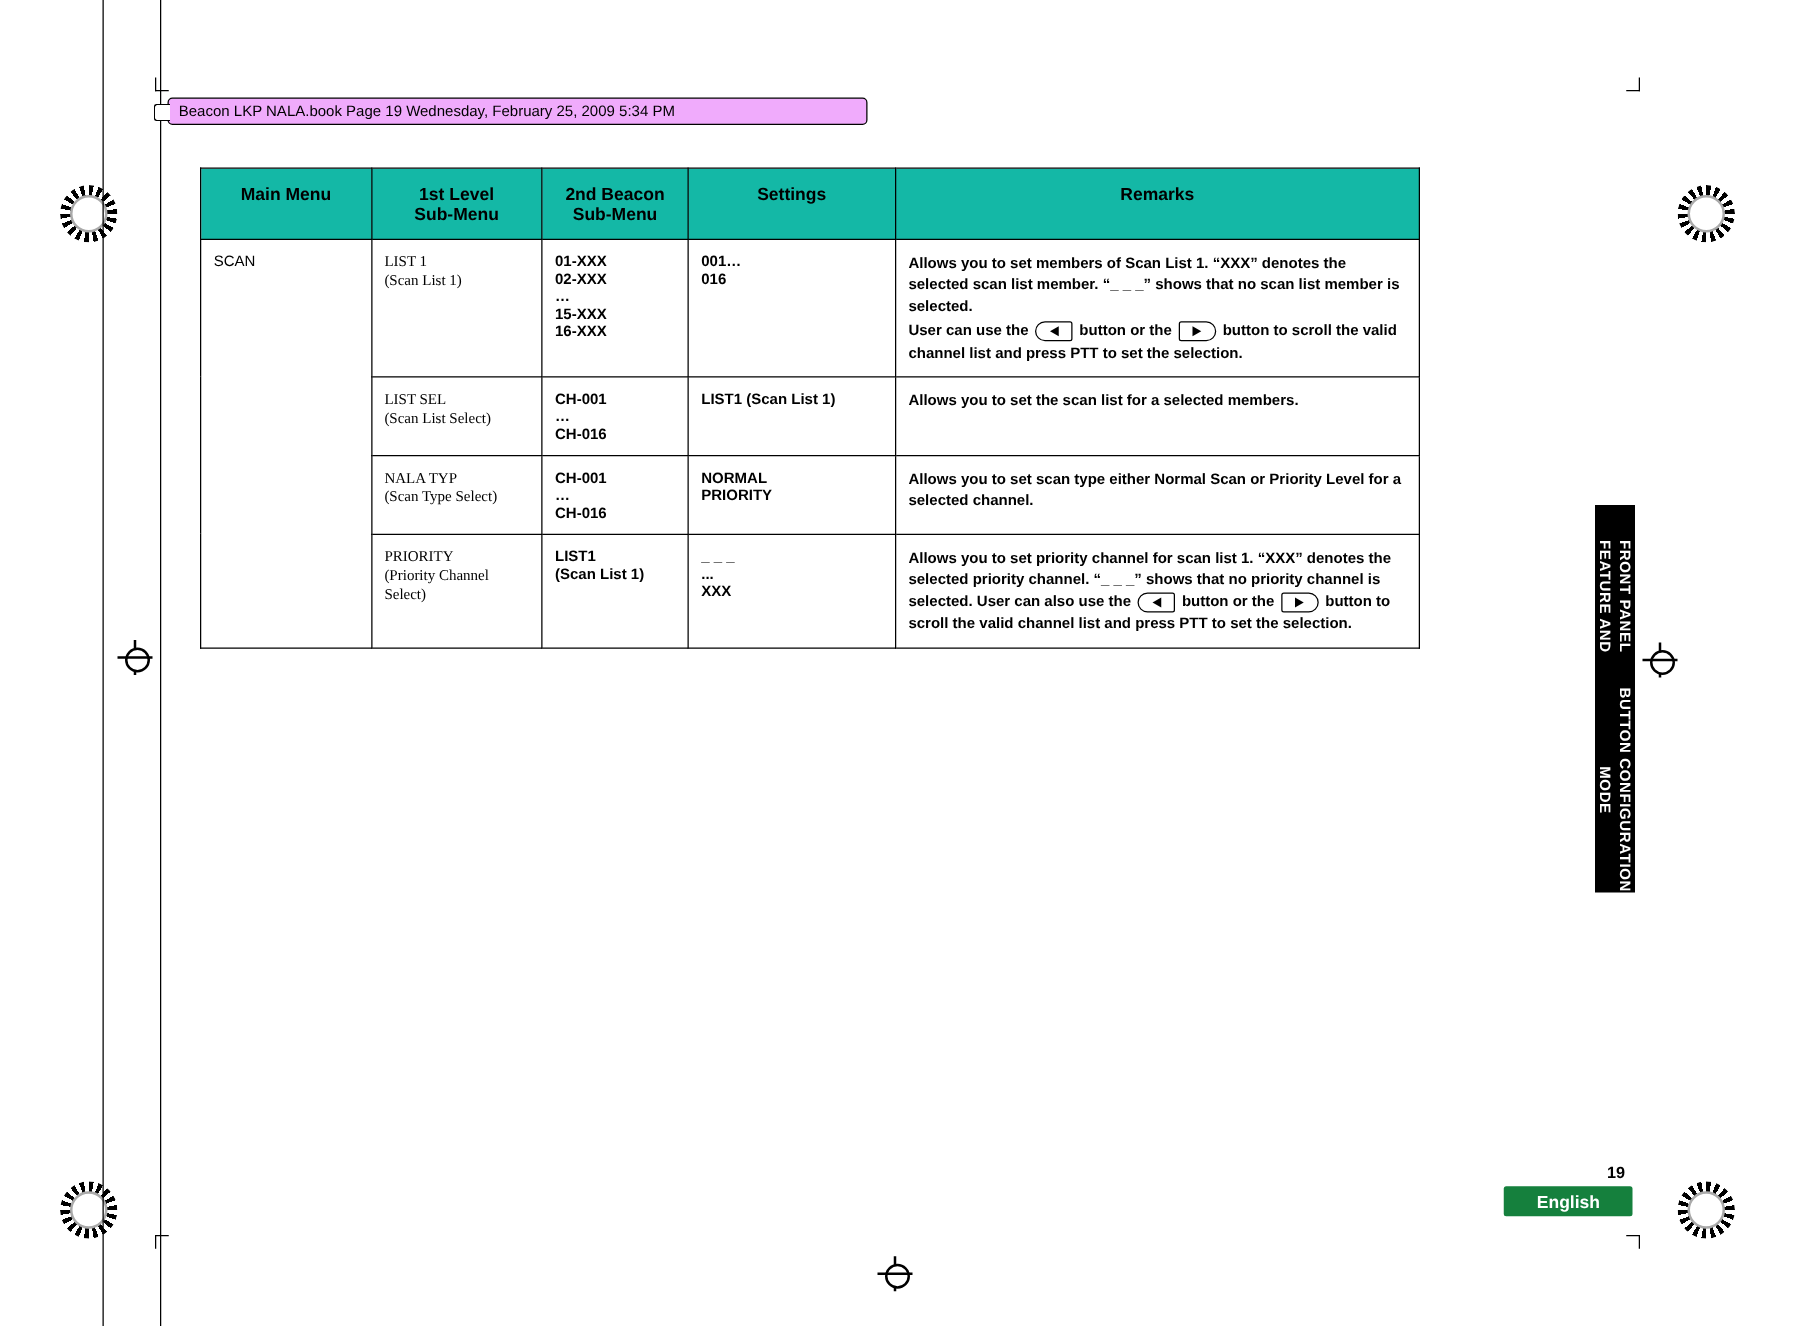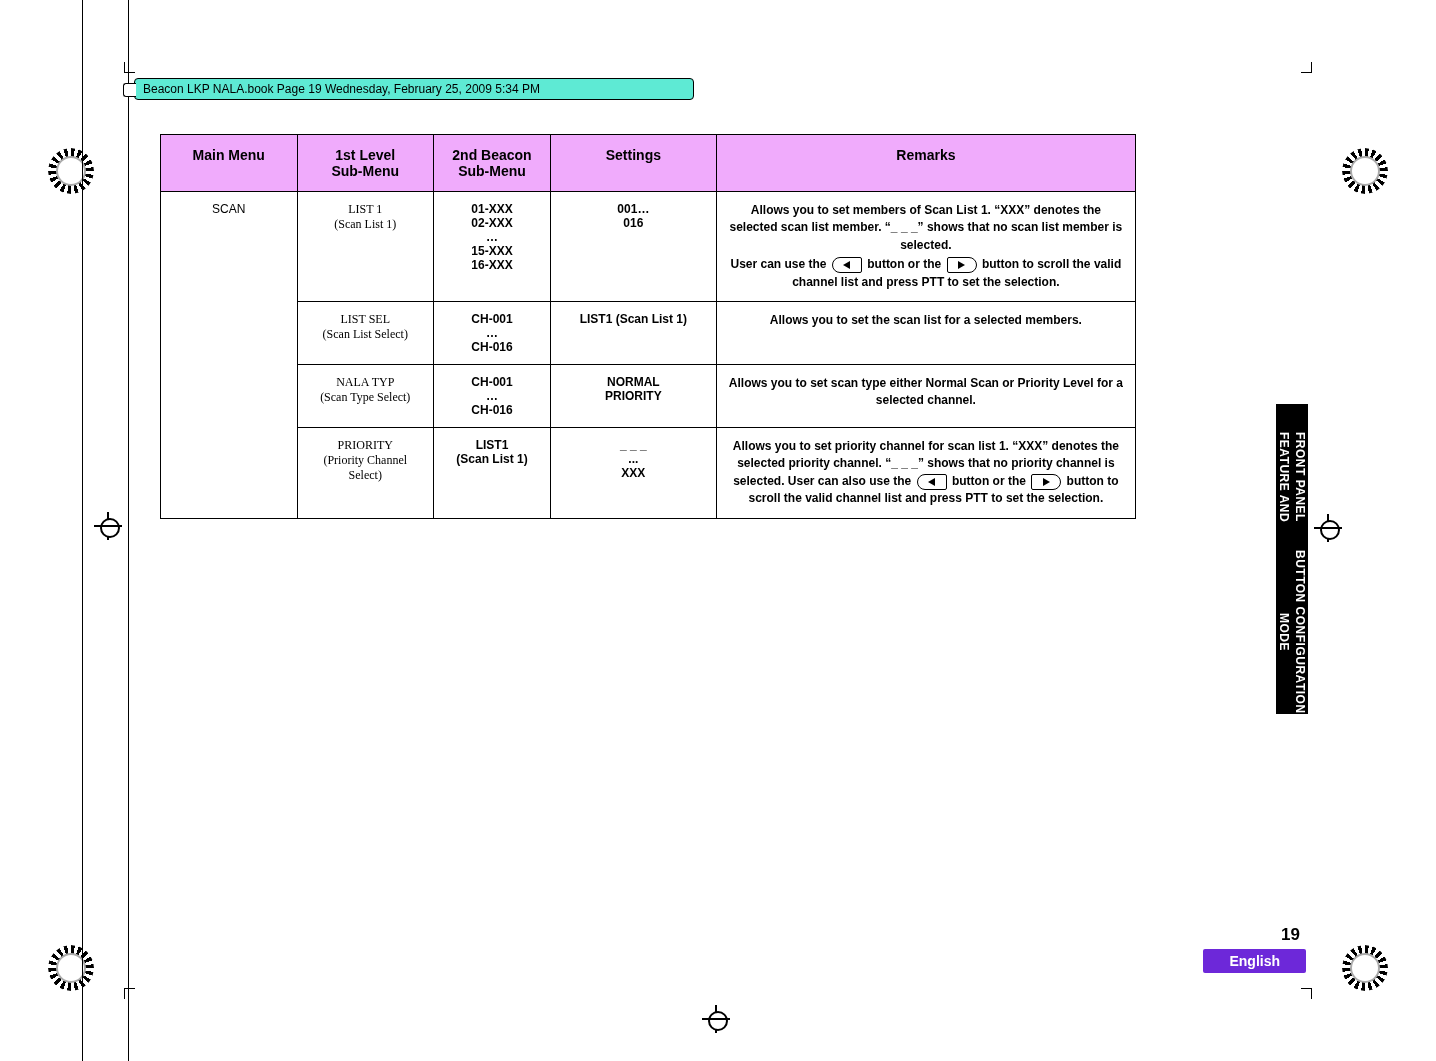--- a/index.html
+++ b/index.html
@@ -54,21 +54,21 @@
 
   
   .doc-header {
     position: absolute;
     left: 134px; top: 78px;
     width: 560px; height: 22px;
     border: 1px solid #000;
     border-radius: 4px 4px 4px 4px;
     display: flex; align-items: center;
     font-size: 12px;
-    background: #5eead4;
+    background: #f0abfc;
     padding-left: 8px;
     box-sizing: border-box;
   }
   .doc-header::before {
     content: "";
     position: absolute; left: -12px; top: 4px;
     width: 12px; height: 12px;
     border: 1px solid #000;
     border-right: none;
     border-radius: 3px 0 0 3px;
@@ -94,47 +94,47 @@
     letter-spacing: 0.5px;
   }
 
   
   .footer-area {
     position: absolute;
     right: 130px; bottom: 88px;
     display: flex; flex-direction: column; align-items: flex-end;
     gap: 4px;
   }
-  .page-number { font-size: 17px; font-weight: bold; padding-right: 6px; }
+  .page-number { font-size: 13px; font-weight: bold; padding-right: 6px; }
   .lang-bar {
-    background: #6d28d9; color: #fff;
+    background: #15803d; color: #fff;
     font-weight: bold; font-size: 14px;
     padding: 4px 26px;
     border-radius: 2px;
   }
 
   
   .table-wrap {
     position: absolute;
     left: 160px; right: 300px; top: 134px;
   }
   table.main {
     border-collapse: collapse;
     width: 100%;
     table-layout: fixed;
     font-size: 12px;
   }
   table.main th, table.main td {
     border: 1px solid #000;
     padding: 10px 10px;
     vertical-align: top;
-    text-align: center;
+    text-align: left;
   }
   table.main th {
-    background: #f0abfc;
+    background: #14b8a6;
     font-weight: bold;
     text-align: center;
     font-size: 14px;
     padding-top: 12px;
     padding-bottom: 12px;
   }
   col.c1 { width: 14%; }
   col.c2 { width: 14%; }
   col.c3 { width: 12%; }
   col.c4 { width: 17%; }

